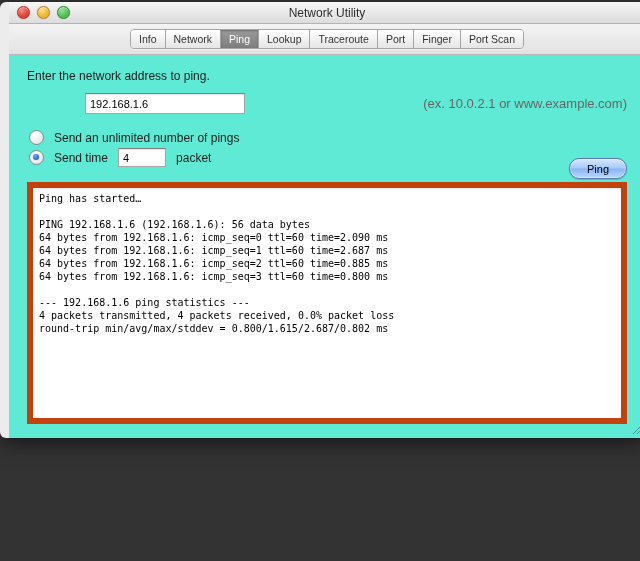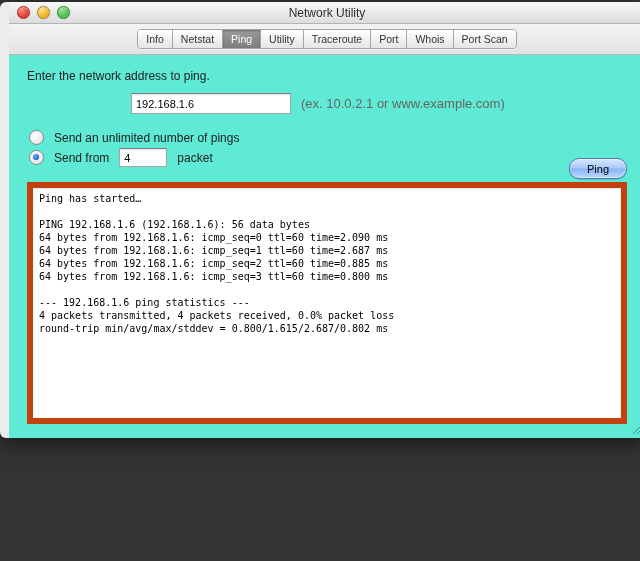--- a/index.html
+++ b/index.html
@@ -103,22 +103,23 @@
   }
   .prompt-line {
     font-size: 12px;
     color: #222;
     margin-bottom: 10px;
   }
   .addr-row {
     display: flex;
     align-items: center;
     gap: 10px;
-    margin-left: 104px;
+    margin-left: 58px;
     margin-bottom: 16px;
+    justify-content: space-between;
   }
   .mac-input {
     font-size: 11px;
     height: 19px;
     padding: 0 4px;
     border: 1px solid #a6a6a6;
     border-top-color: #7e7e7e;
     background: #fff;
     box-shadow: inset 0 1px 2px rgba(0,0,0,0.12);
   }
@@ -209,47 +210,47 @@
       <div class="dot red"></div>
       <div class="dot yellow"></div>
       <div class="dot green"></div>
     </div>
     <div class="title">Network Utility</div>
   </div>
 
   <div class="toolbar">
     <div class="segmented" id="seg">
         <div class="seg">Info</div>
-        <div class="seg">Netstat</div>
+        <div class="seg">Network</div>
         <div class="seg active">Ping</div>
-        <div class="seg">Utility</div>
+        <div class="seg">Lookup</div>
         <div class="seg">Traceroute</div>
         <div class="seg">Port</div>
-        <div class="seg">Whois</div>
+        <div class="seg">Finger</div>
         <div class="seg">Port Scan</div>
       </div>
   </div>
 
   <div class="body">
 
     <div class="prompt-line">Enter the network address to ping.</div>
 
     <div class="addr-row">
       <input class="mac-input addr-input" type="text" value="192.168.1.6" style="">
       <span class="hint">(ex. 10.0.2.1 or www.example.com)</span>
     </div>
 
     <div class="radio-group">
       <div class="radio-line">
         <div class="radio" id="r-unl"></div>
         <span>Send an unlimited number of pings</span>
       </div>
       <div class="radio-line">
         <div class="radio checked" id="r-only"></div>
-        <span>Send from</span>
+        <span>Send time</span>
         <input class="mac-input count-input" type="text" value="4" style="">
         <span>packet</span>
       </div>
     </div>
 
     <div class="ping-button">
       <span>Ping</span>
     </div>
 
     <div class="output">Ping has started…

